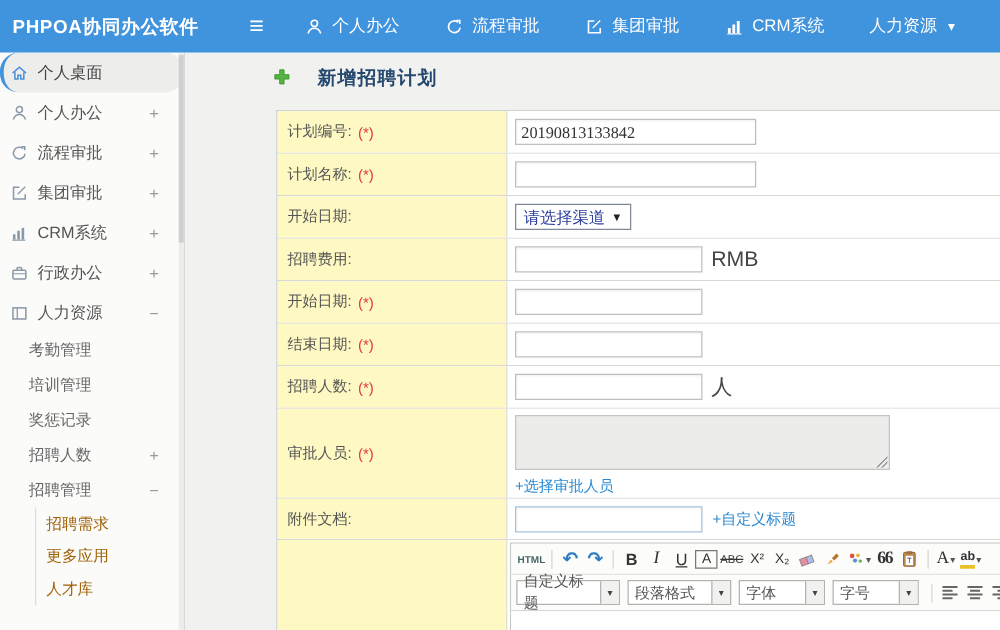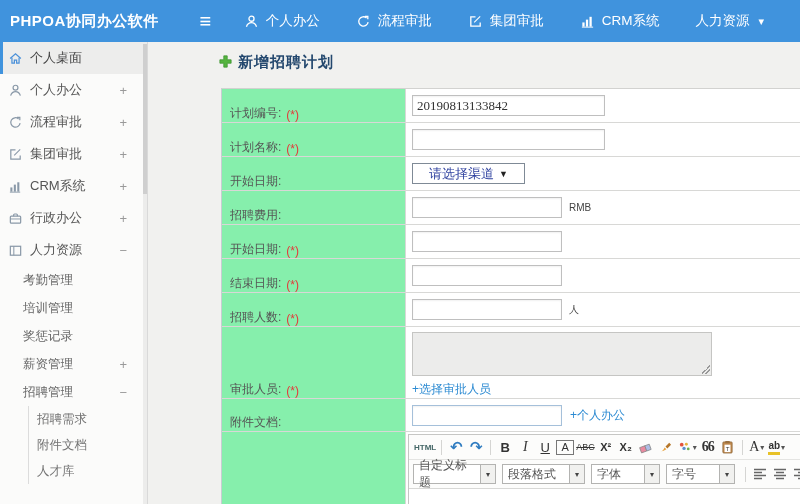--- a/index.html
+++ b/index.html
@@ -18,49 +18,49 @@
     margin-right:36px; cursor:pointer; white-space:nowrap; }
   .topnav-item svg { display:block; }
   .top-caret { font-size:11px; margin-left:2px; }
   
   .sidebar { position:absolute; top:42px; left:0; width:148px; bottom:0;
     background:#fbfbfa; border-right:1px solid #d9d9d9; z-index:4; }
   .sidebar .track { position:absolute; right:0; top:0; bottom:0; width:4px; background:#ececeb; }
   .sidebar .thumb { position:absolute; right:0; top:2px; width:4px; height:150px; background:#cfcfcf; }
   .snav { list-style:none; }
   .s1 { height:32px; display:flex; align-items:center; padding-left:8px;
-    color:#555; font-size:13px; cursor:pointer; position:relative; }
+    color:#555; font-size:13px; cursor:pointer; position:relative;border-radius:15px; }
   .s1 .sicon { width:15px; height:15px; margin-right:7px; color:#8a99a8; flex:0 0 auto; }
   .s1.active { background:#ededec; border-left:3px solid #4093dd; padding-left:5px; color:#444; }
   .s1.active .sicon { color:#4a90d9; }
   .expand { position:absolute; right:20px; font-size:13px; color:#999; }
   .s2 { height:28px; display:flex; align-items:center; padding-left:23px;
     color:#666; font-size:12.5px; cursor:pointer; position:relative; }
   .l3wrap { margin-left:28px; border-left:1px solid #dcdcdc; }
   .s3 { height:26px; display:flex; align-items:center; padding-left:8px;
-    color:#737373; font-size:12.5px; cursor:pointer; }
+    color:#a16207; font-size:12.5px; cursor:pointer; }
   
   .content { position:absolute; left:149px; top:42px; right:0; bottom:0; }
-  .page-title { position:absolute; left:70px; top:11px; display:flex; align-items:center; gap:6px; }
+  .page-title { position:absolute; left:70px; top:11px; display:flex; align-items:center; gap:22px; }
   .page-title .ttl { font-size:15px; font-weight:bold; color:#24486e; letter-spacing:1px; }
   
   .ftable { position:absolute; left:72px; top:46px; width:680px;
     border-top:1px solid #d2d2d0; border-left:1px solid #c7cdd2; background:#fff; }
   .frow { display:flex; border-bottom:1px solid #d8d8d6; }
-  .flabel { width:184px; flex:0 0 184px; background:#86efac; border-right:1px solid #d8d8d6;
-    display:flex; align-items:flex-end; padding-left:8px; color:#555; }
+  .flabel { width:184px; flex:0 0 184px; background:#fef9c3; border-right:1px solid #d8d8d6;
+    display:flex; align-items:center; padding-left:8px; color:#555; }
   .req { color:#e23b3b; margin-left:5px; }
   .fvalue { flex:1; display:flex; align-items:center; padding-left:6px; background:#fff; }
   .h34 { height:34px; }
   .txt { height:21px; border:1px solid #bfbfbf; background:#fff; padding:0 4px;
     font-family:inherit; font-size:13px; color:#333; box-shadow:inset 0 1px 2px rgba(0,0,0,.06); }
   .w168 { width:193px;font-family:Liberation Serif, serif; } .w150 { width:150px; }
-  .suffix { margin-left:7px; color:#444; font-size:10px; }
+  .suffix { margin-left:7px; color:#444; font-size:17px; }
   .sel { display:inline-flex; align-items:center; height:21px; border:1px solid #7f8a96;
-    background:#fff; padding:0 16px; cursor:pointer; }
+    background:#fff; padding:0 6px; cursor:pointer; }
   .sel .seltxt { color:#2c3f9e; font-size:13px; }
   .sel .selcaret { font-size:9px; color:#222; margin-left:5px; }
   .vstack { flex-direction:column; align-items:flex-start; justify-content:flex-start; padding-top:5px; }
   .tarea { width:300px; height:52px; background:#ececeb; border:1px solid #c5c5c3; position:relative; resize:none; }
   .tarea .grip { position:absolute; right:1px; bottom:1px; width:9px; height:9px;
     background:linear-gradient(135deg,transparent 50%,#999 50%,#999 57%,transparent 57%,transparent 72%,#999 72%,#999 79%,transparent 79%); }
   .blink { color:#2b8ad2; font-size:12px; cursor:pointer; text-decoration:none; display:inline-block; }
   .mt4 { margin-top:5px; }
   .ml8 { margin-left:8px; }
   .battach { border-color:#a5c0da; }
@@ -73,21 +73,21 @@
   .tbtn { min-width:18px; height:18px; display:inline-flex; align-items:center; justify-content:center;
     font-size:12px; color:#333; cursor:pointer; margin:0 1px; flex:0 0 auto; }
   .tsep { width:1px; height:15px; background:#d5d5d3; margin:0 4px; flex:0 0 auto; }
   .src { font-size:8px; font-weight:bold; color:#466; letter-spacing:0; }
   .blue { color:#2e7bc0; font-size:15px; font-weight:bold; }
   .bold { font-weight:bold; font-size:13px; }
   .ital { font-family:"Liberation Serif",serif; font-style:italic; font-size:14px; }
   .und { text-decoration:underline; font-size:13px; }
   .boxa { border:1px solid #777; font-size:11px; padding:0 2px; height:15px; }
   .strike { text-decoration:line-through; font-size:9px; letter-spacing:0; }
-  .supsub { font-size:11px;font-weight:bold; }
+  .supsub { font-size:11px; }
   .q66 { font-family:"Liberation Serif",serif; font-weight:bold; font-size:14px; letter-spacing:-1px; }
   .mini-caret { font-size:8px; color:#555; margin-left:1px; }
   .hl-ab { font-size:10px; font-weight:bold; border-bottom:3px solid #e8c228; line-height:1.2; }
   .esel { display:inline-flex; height:20px; border:1px solid #b3b3b1; background:#fff; margin-right:6px; cursor:pointer; flex:0 0 auto; }
   .esel-text { display:flex; align-items:center; padding:0 5px; font-size:12px; color:#555; }
   .esel-btn { width:15px; border-left:1px solid #b3b3b1; background:#f1f1ef; display:flex;
     align-items:center; justify-content:center; font-size:8px; color:#444; }
   .w72 .esel-text{ width:66px; } .w78 .esel-text{ width:66px; } .w64 .esel-text{ width:52px; }
   .ed-body { height:60px; background:#fff; }
 </style>
@@ -206,34 +206,34 @@
     <li class="s2">
         <span>考勤管理</span>
       </li>
     <li class="s2">
         <span>培训管理</span>
       </li>
     <li class="s2">
         <span>奖惩记录</span>
       </li>
     <li class="s2">
-      <span>薪资管理</span>
+      <span>招聘人数</span>
       <span class="expand">+</span>
     </li>
     <li class="s2">
       <span>招聘管理</span>
       <span class="expand">−</span>
     </li>
     <li>
       <ul class="l3wrap snav">
         <li class="s3">
             <span>招聘需求</span>
           </li>
         <li class="s3">
-            <span>附件文档</span>
+            <span>更多应用</span>
           </li>
         <li class="s3">
             <span>人才库</span>
           </li>
       </ul>
     </li>
   </ul>
   <div class="track">
       <div class="thumb"></div>
     </div>
@@ -334,21 +334,21 @@
         <a class="blink mt4">+选择审批人员</a>
       </div>
     </div>
 
     <div class="frow" style="height:33px;">
       <div class="flabel">
           <span>附件文档:</span>
         </div>
       <div class="fvalue">
         <input class="txt w150 battach" type="text" style="">
-        <a class="blink ml8">+个人办公</a>
+        <a class="blink ml8">+自定义标题</a>
       </div>
     </div>
 
     <div class="frow" style="height:120px; border-bottom:none;">
       <div class="flabel"></div>
       <div class="fvalue ed-cell">
         <div class="editor">
 
           <div class="tb tb1">
             <span class="tbtn src">HTML</span>

